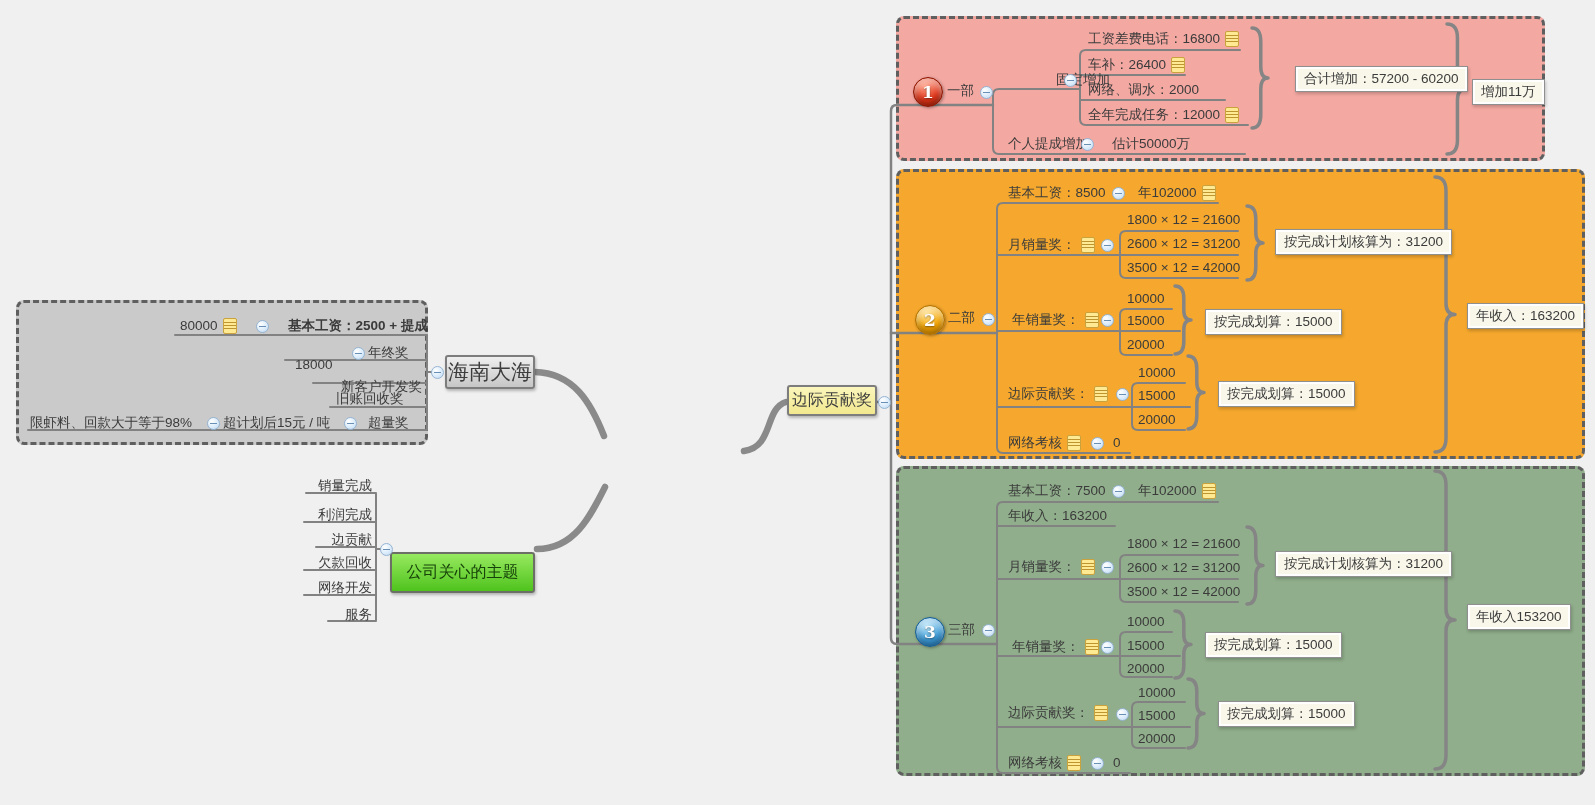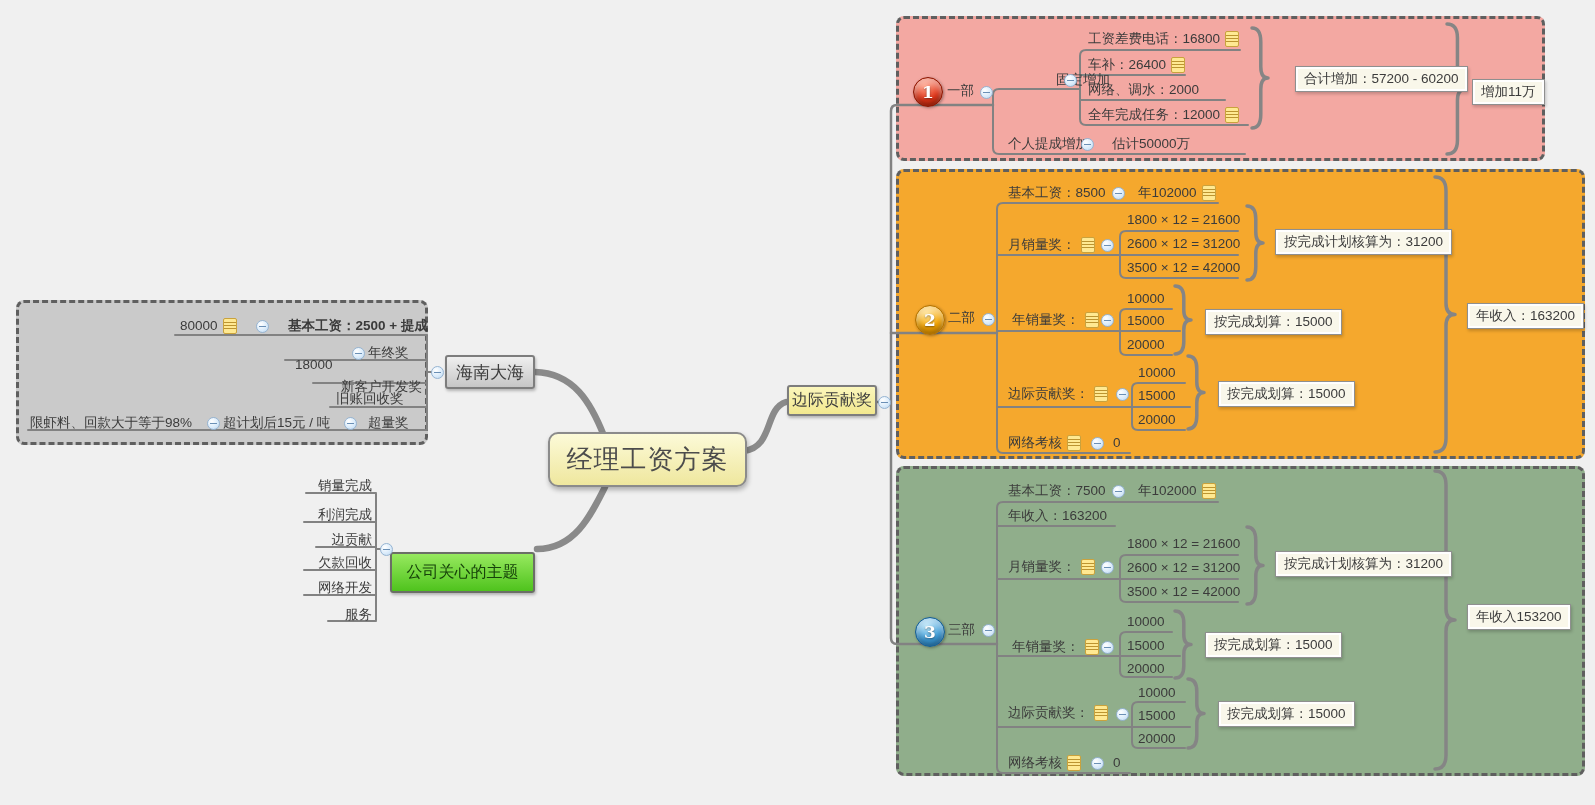--- a/index.html
+++ b/index.html
@@ -10,21 +10,21 @@
   .region.pink{background:#f3a8a2;}
   .region.orange{background:#f5a82d;}
   .region.green{background:#90ae8b;}
   .region.gray{background:#cacaca;}
   .node{position:absolute;font-size:13.5px;white-space:nowrap;display:flex;align-items:center;gap:5px;height:17px;color:#3b3b3b;}
   .node.right{justify-content:flex-end;}
   .topicbox{position:absolute;display:flex;align-items:center;justify-content:center;box-sizing:border-box;
             border:2px solid #7d7d7d;border-radius:3px;box-shadow:1px 2px 3px rgba(0,0,0,.25);white-space:nowrap;}
   .box-central{border-radius:10px;border:2px solid #8b8b8b;background:linear-gradient(#fcfad8,#efe79e);
                font-size:26px;color:#4c4c4c;letter-spacing:1px;box-shadow:1px 3px 5px rgba(0,0,0,.28);}
-  .box-dahai{background:linear-gradient(#efefef,#c6c6c6);font-size:17px;}
+  .box-dahai{background:linear-gradient(#efefef,#c6c6c6);font-size:21px;}
   .box-topics{background:linear-gradient(#97e95f,#4fc31d);border-color:#6b6f66;font-size:16px;color:#17430a;}
   .box-tongwei{background:linear-gradient(#fbf6bc,#f2e88e);font-size:16px;}
   .callout{position:absolute;background:#f9f7ea;border:1px solid #8f8f8f;padding:3px 8px;font-size:13.5px;
            color:#3b3b3b;white-space:nowrap;box-shadow:inset 0 0 0 2px #ffffff,1px 2px 3px rgba(0,0,0,.2);}
   .minus{position:absolute;width:11px;height:11px;border-radius:50%;
          background:radial-gradient(circle at 35% 30%,#ffffff,#d8eafa 60%,#b9d4ec);
          border:1px solid #96b4d2;box-sizing:content-box;}
   .minus::after{content:"";position:absolute;left:2px;right:2px;top:4.5px;height:1.5px;background:#6a8fb5;}
   .note{display:inline-block;width:12px;height:14px;background-color:#ffe992;border:1px solid #c9a23d;border-radius:2px;
         background-image:linear-gradient(rgba(0,0,0,0) 3px,#bc9430 3px,#bc9430 4px,rgba(0,0,0,0) 4px,
@@ -107,23 +107,20 @@
       <path d="M 1175 286 Q 1183.8 286 1183.8 298.24 L 1183.8 310.20799999999997 Q 1183.8 320 1191 320 Q 1183.8 320 1183.8 329.79200000000003 L 1183.8 341.76 Q 1183.8 354 1175 354"></path>
       <path d="M 1188 356 Q 1196.8 356 1196.8 369.14 L 1196.8 381.988 Q 1196.8 392.5 1204 392.5 Q 1196.8 392.5 1196.8 403.012 L 1196.8 415.86 Q 1196.8 429 1188 429"></path>
       <path d="M 1435 177 Q 1446 177 1446 191 L 1446 303.3 Q 1446 314.5 1455 314.5 Q 1446 314.5 1446 325.7 L 1446 438 Q 1446 452 1435 452"></path>
       <path d="M 1247 527 Q 1255.8 527 1255.8 540.86 L 1255.8 554.412 Q 1255.8 565.5 1263 565.5 Q 1255.8 565.5 1255.8 576.588 L 1255.8 590.14 Q 1255.8 604 1247 604"></path>
       <path d="M 1175 611 Q 1183.8 611 1183.8 623.06 L 1183.8 634.852 Q 1183.8 644.5 1191 644.5 Q 1183.8 644.5 1183.8 654.148 L 1183.8 665.94 Q 1183.8 678 1175 678"></path>
       <path d="M 1188 679 Q 1196.8 679 1196.8 691.42 L 1196.8 703.564 Q 1196.8 713.5 1204 713.5 Q 1196.8 713.5 1196.8 723.436 L 1196.8 735.58 Q 1196.8 748 1188 748"></path>
       <path d="M 1435 471 Q 1446 471 1446 485 L 1446 608.8 Q 1446 620 1455 620 Q 1446 620 1446 631.2 L 1446 755 Q 1446 769 1435 769"></path>
     </g>
   </svg>
 
-  <div class="topicbox box-central" style="left:548px;top:432px;width:199px;height:55px;">
-    <span>经理工资方案</span>
-  </div>
   <div class="topicbox box-dahai" style="left:445px;top:355px;width:90px;height:34px;">
     <span>海南大海</span>
   </div>
   <div class="topicbox box-topics" style="left:390px;top:552px;width:145px;height:41px;">
     <span>公司关心的主题</span>
   </div>
   <div class="topicbox box-tongwei" style="left:787px;top:385px;width:90px;height:31px;">
     <span>边际贡献奖</span>
   </div>
 

